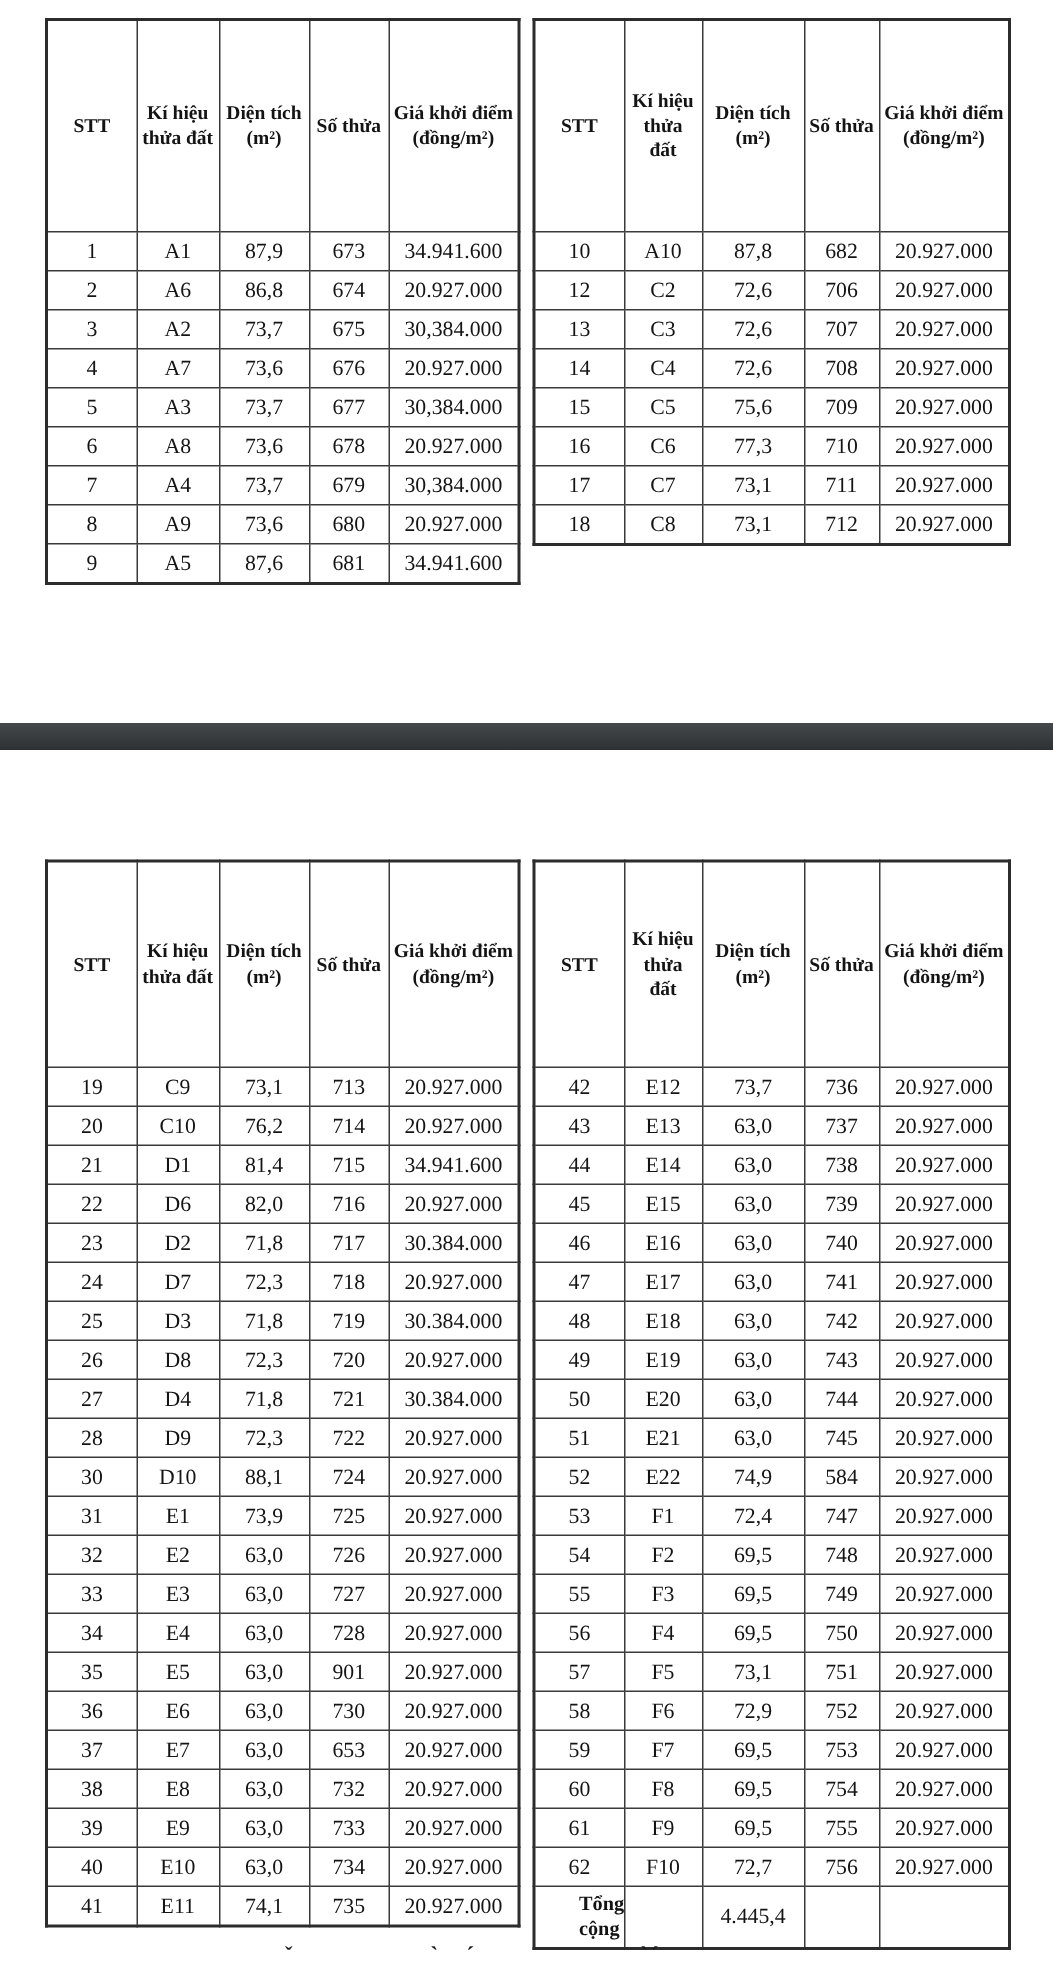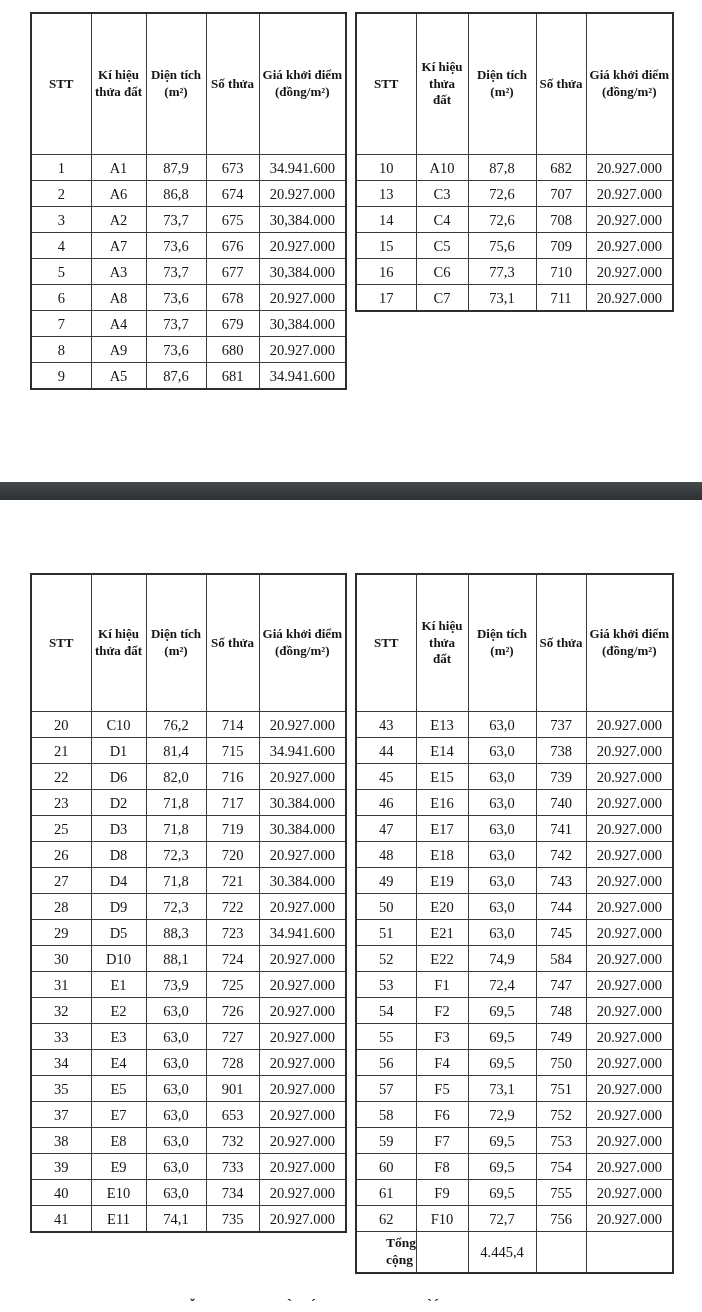--- a/index.html
+++ b/index.html
@@ -168,20 +168,27 @@
     </thead>
     <tbody>
       <tr>
         <td>10</td>
         <td>A10</td>
         <td>87,8</td>
         <td>682</td>
         <td>20.927.000</td>
       </tr>
       <tr>
+        <td>12</td>
+        <td>C2</td>
+        <td>72,6</td>
+        <td>706</td>
+        <td>20.927.000</td>
+      </tr>
+      <tr>
         <td>13</td>
         <td>C3</td>
         <td>72,6</td>
         <td>707</td>
         <td>20.927.000</td>
       </tr>
       <tr>
         <td>14</td>
         <td>C4</td>
         <td>72,6</td>
@@ -200,20 +207,27 @@
         <td>C6</td>
         <td>77,3</td>
         <td>710</td>
         <td>20.927.000</td>
       </tr>
       <tr>
         <td>17</td>
         <td>C7</td>
         <td>73,1</td>
         <td>711</td>
+        <td>20.927.000</td>
+      </tr>
+      <tr>
+        <td>18</td>
+        <td>C8</td>
+        <td>73,1</td>
+        <td>712</td>
         <td>20.927.000</td>
       </tr>
     </tbody>
   </table>
 
 <div class="page-separator"></div>
 
 <table class="tbl bottom" id="t2">
     <colgroup>
       <col style="width: 60px;">
@@ -226,20 +240,27 @@
       <tr>
         <th>STT</th>
         <th>Kí hiệu thửa đất</th>
         <th>Diện tích (m²)</th>
         <th>Số thửa</th>
         <th>Giá khởi điểm (đồng/m²)</th>
       </tr>
     </thead>
     <tbody>
       <tr>
+        <td>19</td>
+        <td>C9</td>
+        <td>73,1</td>
+        <td>713</td>
+        <td>20.927.000</td>
+      </tr>
+      <tr>
         <td>20</td>
         <td>C10</td>
         <td>76,2</td>
         <td>714</td>
         <td>20.927.000</td>
       </tr>
       <tr>
         <td>21</td>
         <td>D1</td>
         <td>81,4</td>
@@ -254,20 +275,27 @@
         <td>20.927.000</td>
       </tr>
       <tr>
         <td>23</td>
         <td>D2</td>
         <td>71,8</td>
         <td>717</td>
         <td>30.384.000</td>
       </tr>
       <tr>
+        <td>24</td>
+        <td>D7</td>
+        <td>72,3</td>
+        <td>718</td>
+        <td>20.927.000</td>
+      </tr>
+      <tr>
         <td>25</td>
         <td>D3</td>
         <td>71,8</td>
         <td>719</td>
         <td>30.384.000</td>
       </tr>
       <tr>
         <td>26</td>
         <td>D8</td>
         <td>72,3</td>
@@ -282,27 +310,20 @@
         <td>30.384.000</td>
       </tr>
       <tr>
         <td>28</td>
         <td>D9</td>
         <td>72,3</td>
         <td>722</td>
         <td>20.927.000</td>
       </tr>
       <tr>
-        <td>29</td>
-        <td>D5</td>
-        <td>88,3</td>
-        <td>723</td>
-        <td>34.941.600</td>
-      </tr>
-      <tr>
         <td>30</td>
         <td>D10</td>
         <td>88,1</td>
         <td>724</td>
         <td>20.927.000</td>
       </tr>
       <tr>
         <td>31</td>
         <td>E1</td>
         <td>73,9</td>
@@ -328,20 +349,27 @@
         <td>E4</td>
         <td>63,0</td>
         <td>728</td>
         <td>20.927.000</td>
       </tr>
       <tr>
         <td>35</td>
         <td>E5</td>
         <td>63,0</td>
         <td>901</td>
+        <td>20.927.000</td>
+      </tr>
+      <tr>
+        <td>36</td>
+        <td>E6</td>
+        <td>63,0</td>
+        <td>730</td>
         <td>20.927.000</td>
       </tr>
       <tr>
         <td>37</td>
         <td>E7</td>
         <td>63,0</td>
         <td>653</td>
         <td>20.927.000</td>
       </tr>
       <tr>
@@ -385,20 +413,27 @@
     <thead>
       <tr>
         <th>STT</th>
         <th>Kí hiệu thửa đất</th>
         <th>Diện tích (m²)</th>
         <th>Số thửa</th>
         <th>Giá khởi điểm (đồng/m²)</th>
       </tr>
     </thead>
     <tbody>
+      <tr>
+        <td>42</td>
+        <td>E12</td>
+        <td>73,7</td>
+        <td>736</td>
+        <td>20.927.000</td>
+      </tr>
       <tr>
         <td>43</td>
         <td>E13</td>
         <td>63,0</td>
         <td>737</td>
         <td>20.927.000</td>
       </tr>
       <tr>
         <td>44</td>
         <td>E14</td>

